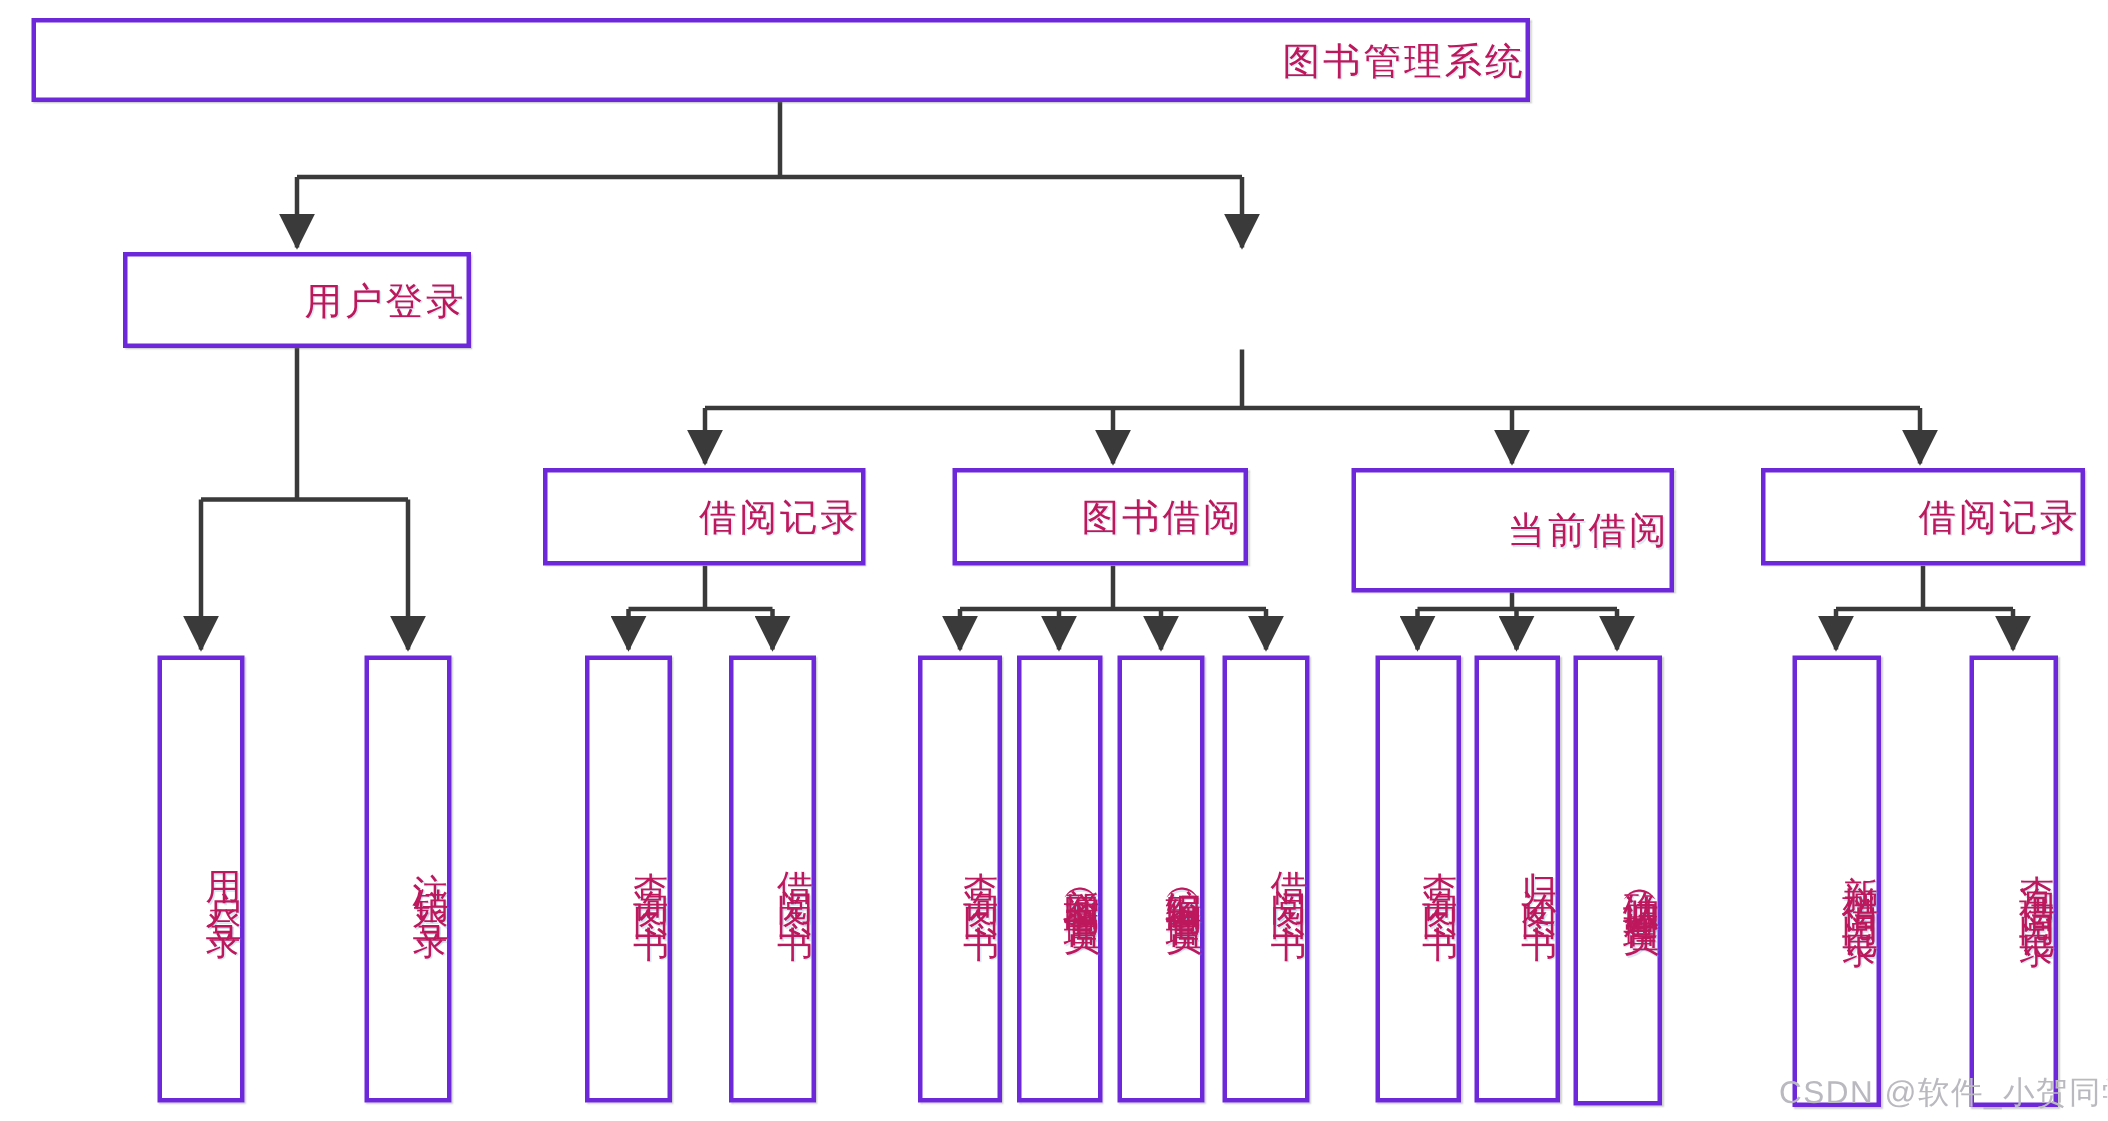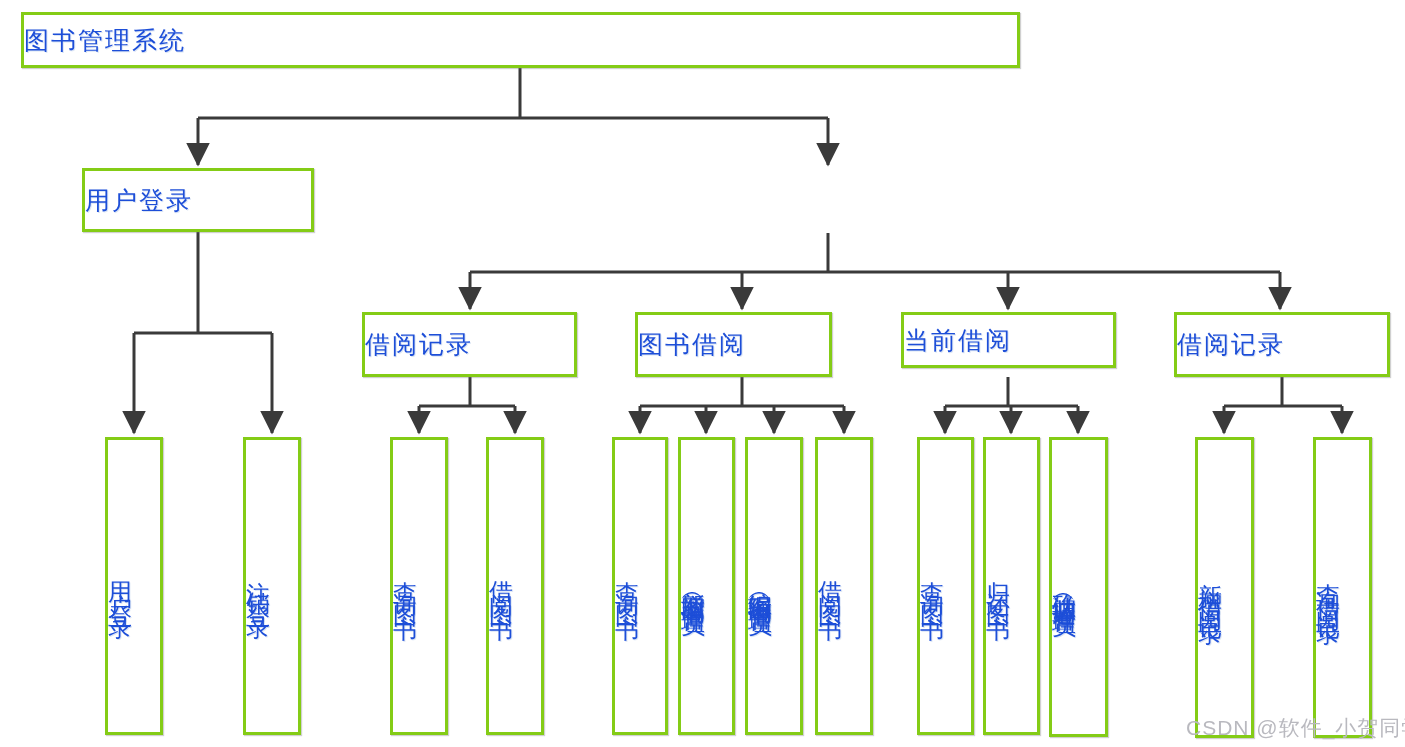--- a/index.html
+++ b/index.html
@@ -9,27 +9,27 @@
     height: 747px;
     background: #ffffff;
     overflow: hidden;
     font-family: "Liberation Sans", "DejaVu Sans", sans-serif;
   }
   #wires { position: absolute; left: 0; top: 0; z-index: 1; }
   .node {
     position: absolute;
     box-sizing: border-box;
     background: #ffffff;
-    border: 3px solid #84cc16;
+    border: 3px solid #6d28d9;
     box-shadow: 1px 1px 1px rgba(120,120,120,0.35);
     display: flex;
     align-items: center;
-    justify-content: flex-start;
+    justify-content: flex-end;
     z-index: 2;
-    color: #1d4ed8;
+    color: #be185d;
   }
   .hlabel {
     font-size: 25px;
     letter-spacing: 2px;
     white-space: nowrap;
     text-shadow: 1px 1px 0 rgba(110,150,210,0.25);
   }
   .vlabel {
     writing-mode: vertical-rl;
     text-orientation: mixed;
@@ -40,21 +40,21 @@
   }
   .v4 { letter-spacing: 12px; }
   .v6 { letter-spacing: 8px; }
   .v9 { letter-spacing: 3px; }
   
   .n-root            { left: 21px;  top: 12px;  width: 999px; height: 56px; }
   .n-user-login      { left: 82px;  top: 168px; width: 232px; height: 64px; }
   .n-book-mgmt       { left: 712px; top: 168px; width: 233px; height: 65px; }
   .n-new-rec         { left: 362px; top: 312px; width: 215px; height: 65px; }
   .n-book-borrow     { left: 635px; top: 312px; width: 197px; height: 65px; }
-  .n-current-borrow  { left: 901px; top: 312px; width: 215px; height: 56px; }
+  .n-current-borrow  { left: 901px; top: 312px; width: 215px; height: 83px; }
   .n-borrow-records  { left: 1174px;top: 312px; width: 216px; height: 65px; }
   .leaf { top: 437px; height: 298px; }
   .l-u1 { left: 105px;  width: 58px; }
   .l-u2 { left: 243px;  width: 58px; }
   .l-n1 { left: 390px;  width: 58px; }
   .l-n2 { left: 486px;  width: 58px; }
   .l-b1 { left: 612px;  width: 56px; }
   .l-b2 { left: 678px;  width: 57px; }
   .l-b3 { left: 745px;  width: 58px; }
   .l-b4 { left: 815px;  width: 58px; }

